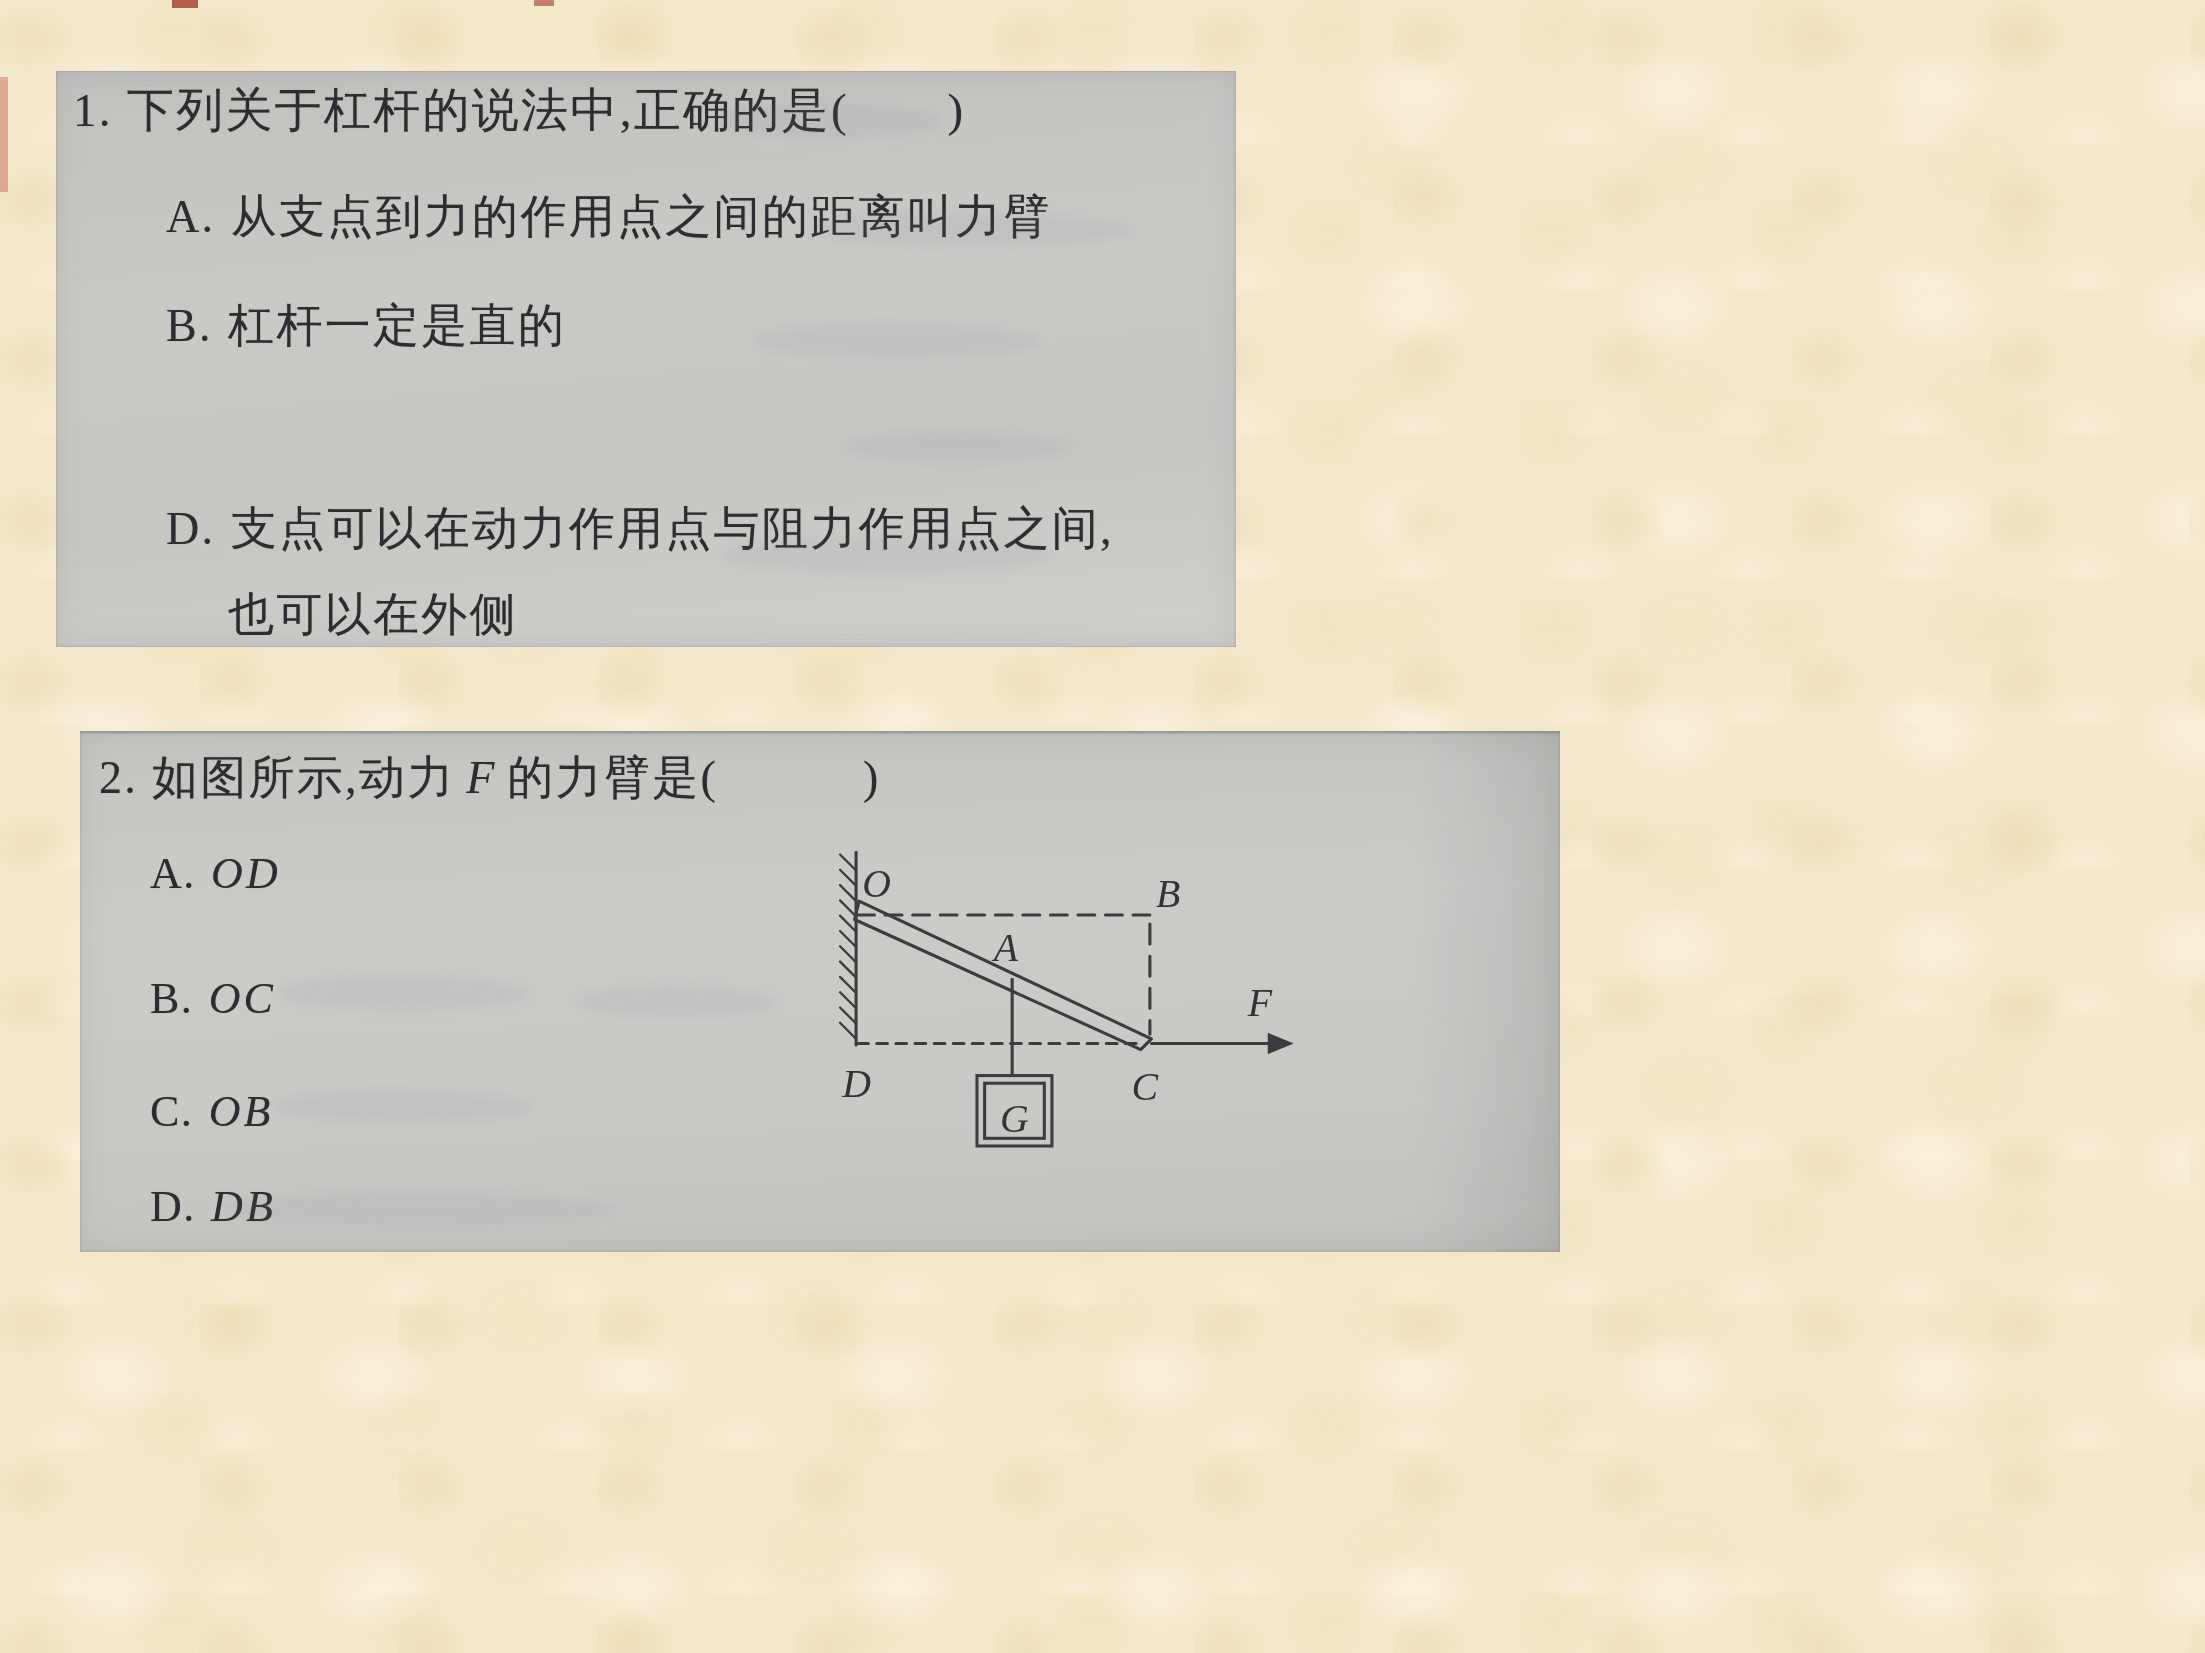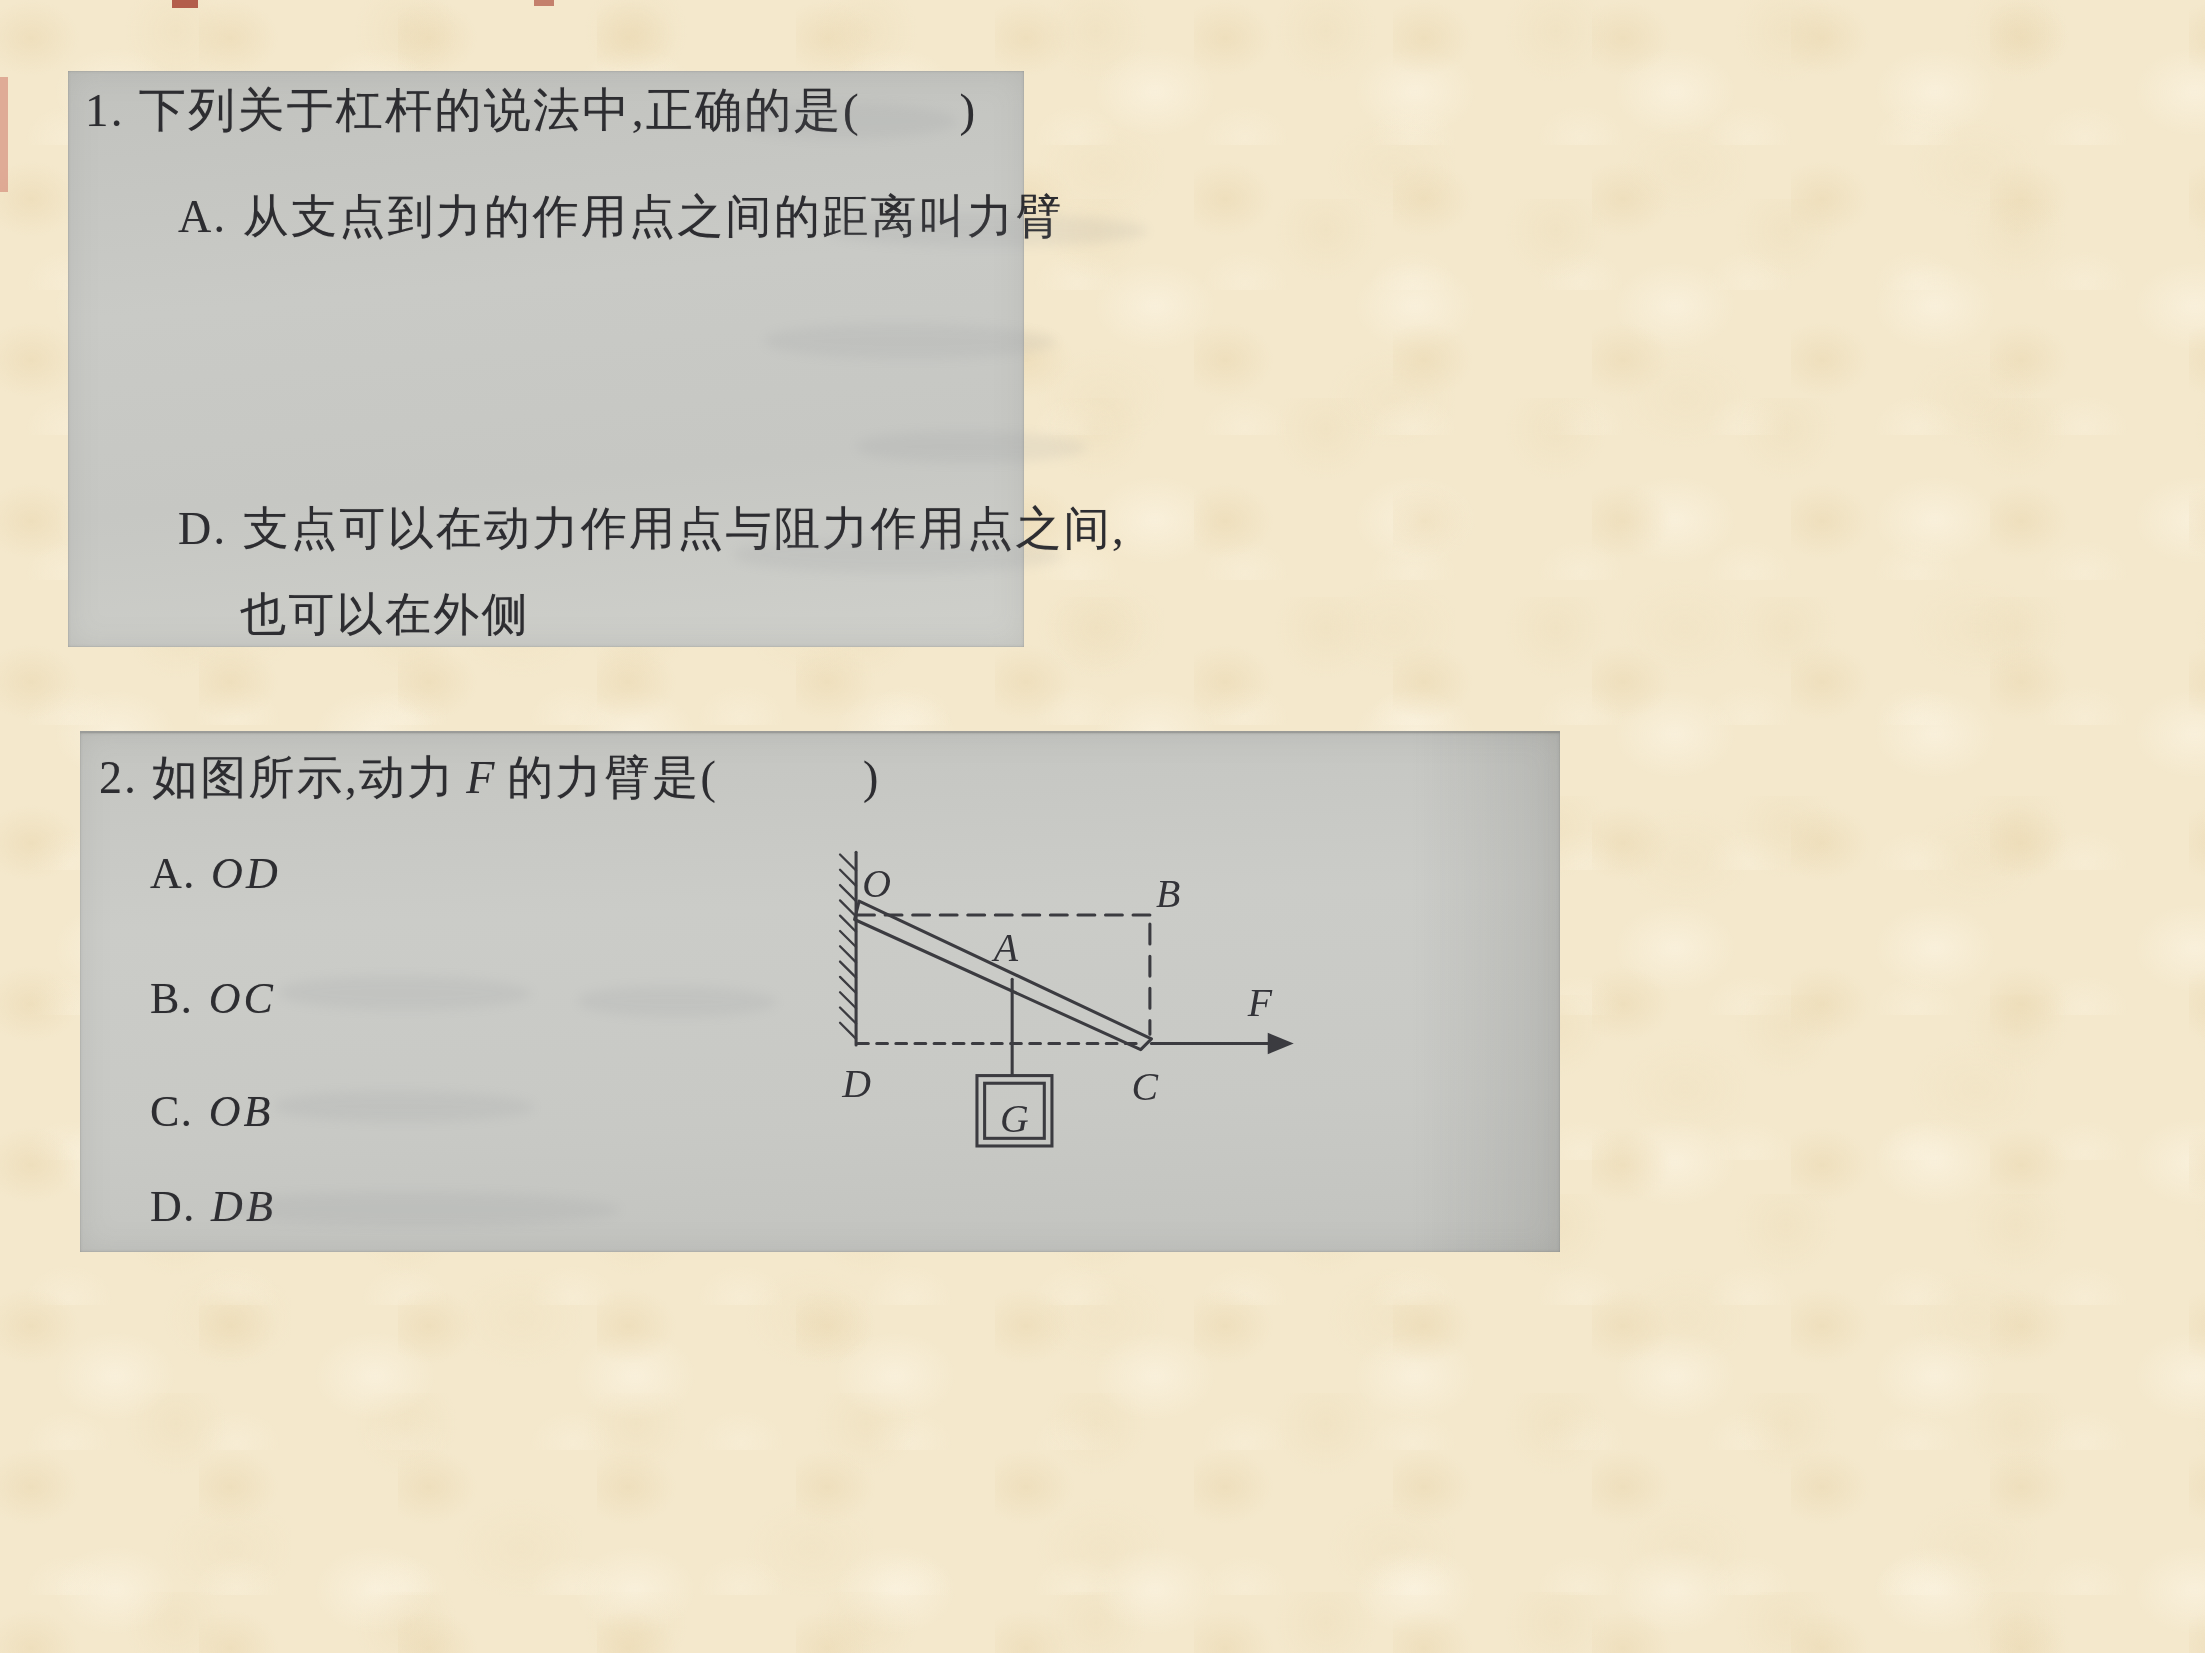--- a/index.html
+++ b/index.html
@@ -15,21 +15,21 @@
     background-size:199px 161px,260px 214px,230px 199px,168px 145px,291px 230px;
     font-family:"Liberation Serif","DejaVu Serif",serif;
     color:#2d2d31;
   }
 
   .photo{
     position:absolute;
     box-shadow:inset 0 0 2.3px rgba(85,85,82,.45), inset 0 0 31px rgba(120,120,115,.18);
   }
   .photo1{
-    left:68px;top:71px;width:956px;height:576px;
+    left:56px;top:71px;width:1180px;height:576px;
     background:linear-gradient(175deg,#c1c2be 0%,#c9cac6 38%,#c6c7c3 68%,#cfd0cb 100%);
   }
   .photo2{
     left:80px;top:731px;width:1480px;height:519px;
     background:
       linear-gradient(90deg, rgba(0,0,0,0) 90%, rgba(125,125,121,.22) 100%),
       linear-gradient(178deg,#c4c5c1 0%,#cbccc8 35%,#c8c9c5 72%,#c2c3bf 100%);
     border-top:2.3px solid rgba(95,95,92,.40);
   }
 
@@ -67,20 +67,23 @@
 <div class="photo photo1">
 
   <div class="line q1-stem">
     <span class="num">1.</span><span>下列关于杠杆的说法中,正确的是(　　)</span>
   </div>
 
   <div class="line q1-opt" style="top:115px">
     <span class="olabel">A.</span><span>从支点到力的作用点之间的距离叫力臂</span>
   </div>
 
+  <div class="line q1-opt" style="top:224px">
+    <span class="olabel">B.</span><span>杠杆一定是直的</span>
+  </div>
 
 
   <div class="line q1-opt" style="top:427px">
     <span class="olabel">D.</span><span>支点可以在动力作用点与阻力作用点之间,</span>
   </div>
 
   <div class="line q1-cont">也可以在外侧</div>
 
   <div class="smudge" style="left:659px;top:31px;width:230px;height:37px;"></div>
   <div class="smudge" style="left:758px;top:142px;width:322px;height:34px;"></div>

